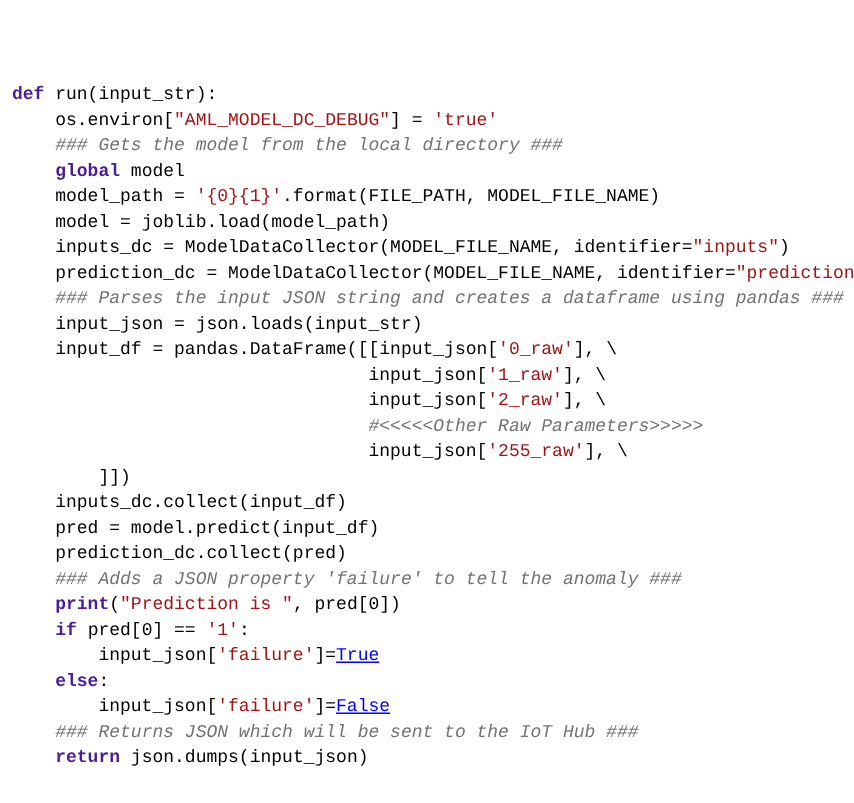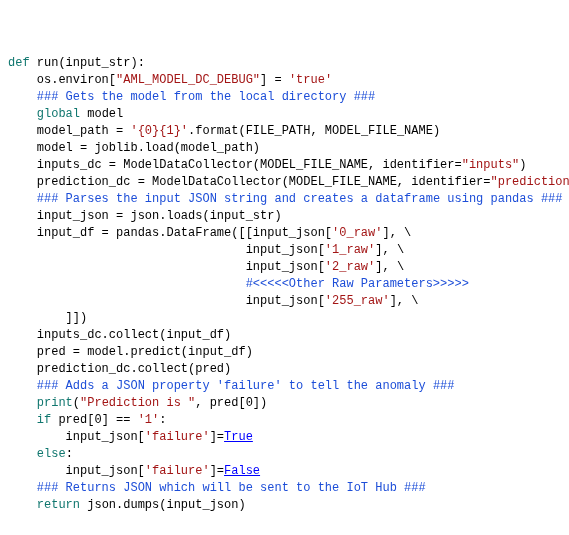--- a/index.html
+++ b/index.html
@@ -5,23 +5,23 @@
   body {
     margin: 0;
     padding: 4px 8px;
     background: #ffffff;
     font-family: Consolas, "Courier New", monospace;
     font-size: 12px;
     line-height: 17px;
     color: #000000;
     white-space: pre;
   }
-  .kw { color: #0f766e; }
+  .kw { color: #4c1d95; font-weight: bold; }
   .str { color: #a31515; }
-  .cmt { color: #1d4ed8; }
+  .cmt { color: #737373; font-style: italic; }
   .bool { color: #0000ff; text-decoration: underline; }
   .code-line { display: block; }
 </style>
 </head>
 <body>
 
 
 <div id="code-container"><span class="code-line"><span class="kw">def</span><span> run(input_str):</span></span><span class="code-line"><span>    </span><span>os.environ[</span><span class="str">"AML_MODEL_DC_DEBUG"</span><span>] = </span><span class="str">'true'</span></span><span class="code-line"><span></span></span><span class="code-line"><span>    </span><span class="cmt">### Gets the model from the local directory ###</span></span><span class="code-line"><span>    </span><span class="kw">global</span><span> model</span></span><span class="code-line"><span>    </span><span>model_path = </span><span class="str">'{0}{1}'</span><span>.format(FILE_PATH, MODEL_FILE_NAME)</span></span><span class="code-line"><span>    </span><span>model = joblib.load(model_path)</span></span><span class="code-line"><span>    </span><span>inputs_dc = ModelDataCollector(MODEL_FILE_NAME, identifier=</span><span class="str">"inputs"</span><span>)</span></span><span class="code-line"><span>    </span><span>prediction_dc = ModelDataCollector(MODEL_FILE_NAME, identifier=</span><span class="str">"prediction"</span></span><span class="code-line"><span></span></span><span class="code-line"><span>    </span><span class="cmt">### Parses the input JSON string and creates a dataframe using pandas ###</span></span><span class="code-line"><span>    </span><span>input_json = json.loads(input_str)</span></span><span class="code-line"><span>    </span><span>input_df = pandas.DataFrame([[input_json[</span><span class="str">'0_raw'</span><span>], \</span></span><span class="code-line"><span>                                 input_json[</span><span class="str">'1_raw'</span><span>], \</span></span><span class="code-line"><span>                                 input_json[</span><span class="str">'2_raw'</span><span>], \</span></span><span class="code-line"><span>                                 </span><span class="cmt">#&lt;&lt;&lt;&lt;&lt;Other Raw Parameters&gt;&gt;&gt;&gt;&gt;</span></span><span class="code-line"><span>                                 input_json[</span><span class="str">'255_raw'</span><span>], \</span></span><span class="code-line"><span>        </span><span>]])</span></span><span class="code-line"><span></span></span><span class="code-line"><span>    </span><span>inputs_dc.collect(input_df)</span></span><span class="code-line"><span></span></span><span class="code-line"><span>    </span><span>pred = model.predict(input_df)</span></span><span class="code-line"><span>    </span><span>prediction_dc.collect(pred)</span></span><span class="code-line"><span></span></span><span class="code-line"><span>    </span><span class="cmt">### Adds a JSON property 'failure' to tell the anomaly ###</span></span><span class="code-line"><span>    </span><span class="kw">print</span><span>(</span><span class="str">"Prediction is "</span><span>, pred[0])</span></span><span class="code-line"><span>    </span><span class="kw">if</span><span> pred[0] == </span><span class="str">'1'</span><span>:</span></span><span class="code-line"><span>        </span><span>input_json[</span><span class="str">'failure'</span><span>]=</span><span class="bool">True</span></span><span class="code-line"><span>    </span><span class="kw">else</span><span>:</span></span><span class="code-line"><span>        </span><span>input_json[</span><span class="str">'failure'</span><span>]=</span><span class="bool">False</span></span><span class="code-line"><span></span></span><span class="code-line"><span>    </span><span class="cmt">### Returns JSON which will be sent to the IoT Hub ###</span></span><span class="code-line"><span>    </span><span class="kw">return</span><span> json.dumps(input_json)</span></span></div>
 
 

